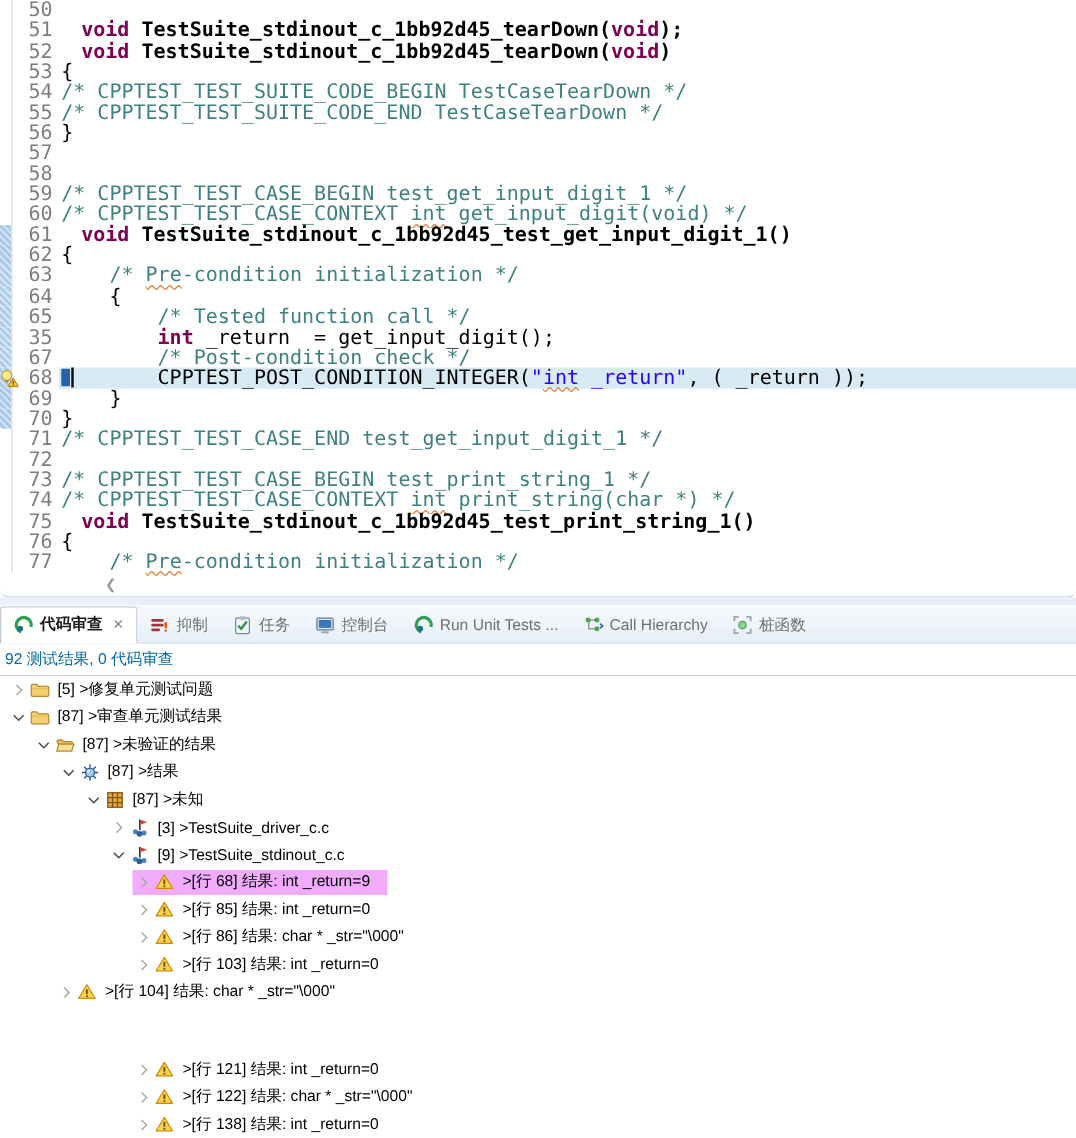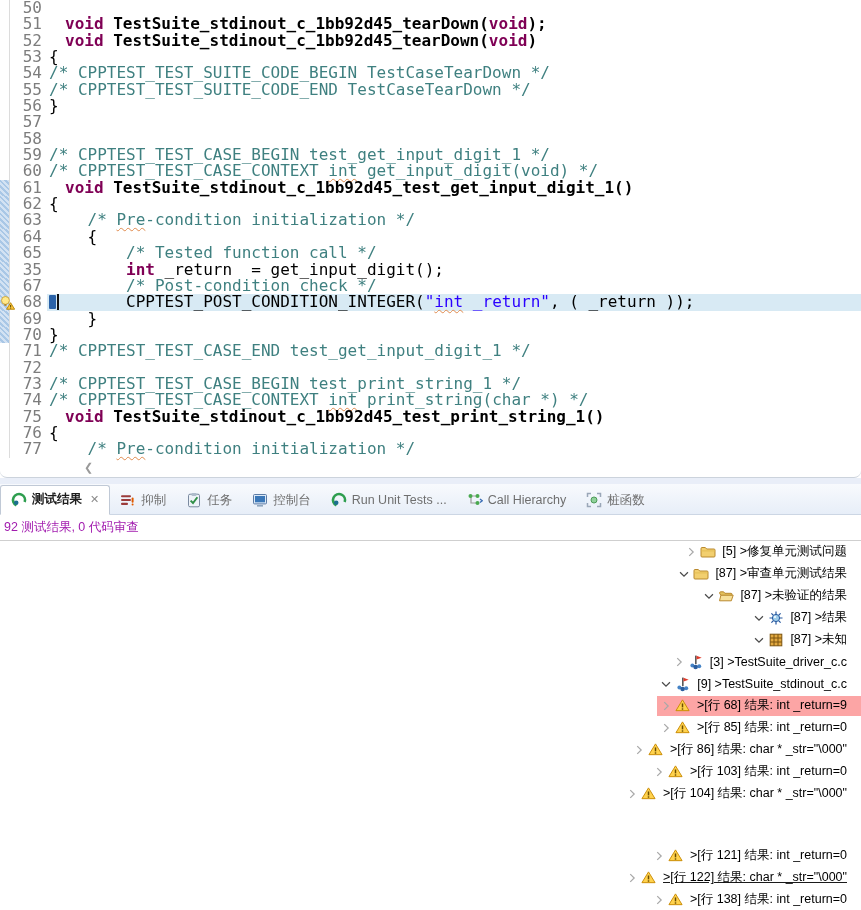--- a/index.html
+++ b/index.html
@@ -33,26 +33,26 @@
   
   .tab-bar{height:30px;display:flex;align-items:flex-end;background:linear-gradient(#f8fafd,#e7eef8);
            border-bottom:1px solid #ccd6e4;padding-left:0;}
   .tab{display:flex;align-items:center;gap:5px;padding:0 10px;height:27px;color:#6f6f6f;
        white-space:nowrap;cursor:default;}
   .tab.active{background:#ffffff;border:1px solid #c0c9d6;border-bottom:1px solid #fff;
               margin-bottom:-1px;border-radius:3px 3px 0 0;color:#1c1c1c;font-weight:bold;height:28px;}
   .tab .ticon{width:16px;height:16px;flex:0 0 16px;}
   .tab .close{color:#8b8b8b;font-size:11px;font-weight:normal;margin-left:3px;}
   
-  .summary{background:#fff;padding:4px 0 4px 4px;color:#a21caf;border-bottom:1px solid #cfcfcf;}
+  .summary{background:#fff;padding:4px 0 4px 4px;color:#0369a1;border-bottom:1px solid #cfcfcf;}
   
   .tree{background:#fff;}
-  .tree-row{height:22px;display:flex;align-items:center;justify-content:flex-end;}
+  .tree-row{height:22px;display:flex;align-items:center;}
   .tree-sel{display:inline-flex;align-items:center;height:20px;padding-right:14px;}
-  .tree-sel.selected{background:#fca5a5;}
+  .tree-sel.selected{background:#f0abfc;}
   .chev{width:18px;height:16px;flex:0 0 18px;display:inline-flex;align-items:center;justify-content:center;}
   .nicon{width:17px;height:16px;flex:0 0 17px;margin-right:5px;display:inline-flex;align-items:center;}
   .tlabel{white-space:nowrap;color:#000;}
   svg{display:block;}
 </style>
 </head>
 <body>
 
 <div class="editor">
   <div id="code-lines">
@@ -215,21 +215,21 @@
 <div class="gap-band"></div>
 
 <div class="tab-bar" id="tab-bar">
     <div class="tab active">
       <span class="ticon">
         <svg width="16" height="16" viewBox="0 0 16 16">
           <circle cx="8" cy="8" r="6" fill="none" stroke="#2e9e4f" stroke-width="2.6" stroke-dasharray="27 10" transform="rotate(115 8 8)"></circle>
           <circle cx="5.2" cy="10.8" r="2.3" fill="#1b6f8f"></circle>
         </svg>
       </span>
-      <span>测试结果</span>
+      <span>代码审查</span>
       <span class="close">✕</span>
     </div>
     <div class="tab">
       <span class="ticon">
         <svg width="16" height="16" viewBox="0 0 16 16">
           <rect x="1" y="3.2" width="10" height="2.1" rx="1" fill="#9b3b3b"></rect>
           <rect x="1" y="7" width="10" height="2.1" rx="1" fill="#9b3b3b"></rect>
           <rect x="1" y="10.8" width="7" height="2.1" rx="1" fill="#9b3b3b"></rect>
           <rect x="11.6" y="5.5" width="2" height="5.2" rx="1" fill="#e05a00"></rect>
           <rect x="11.6" y="11.6" width="2" height="1.8" rx="0.9" fill="#e05a00"></rect>
@@ -508,21 +508,21 @@
         <span class="nicon">
           <svg width="15" height="15" viewBox="0 0 16 16">
             <path d="M8 2 L15 13.5 H1 Z" fill="#FFD24D" stroke="#C98A00" stroke-linejoin="round"></path>
             <rect x="7.2" y="5.8" width="1.6" height="4.2" fill="#6b4d00"></rect>
             <rect x="7.2" y="11" width="1.6" height="1.5" fill="#6b4d00"></rect>
           </svg>
         </span>
         <span class="tlabel">&gt;[行 121] 结果: int _return=0</span>
       </span>
     </div>
-    <div class="tree-row" style="padding-left: 106px; text-decoration: underline;">
+    <div class="tree-row" style="padding-left: 106px;">
       <span class="tree-sel">
         <span class="chev">
           <svg width="14" height="14" viewBox="0 0 16 16">
             <path d="M6 3.5 l4.5 4.5 -4.5 4.5" stroke="#a8a8a8" stroke-width="1.4" fill="none"></path>
           </svg>
         </span>
         <span class="nicon">
           <svg width="15" height="15" viewBox="0 0 16 16">
             <path d="M8 2 L15 13.5 H1 Z" fill="#FFD24D" stroke="#C98A00" stroke-linejoin="round"></path>
             <rect x="7.2" y="5.8" width="1.6" height="4.2" fill="#6b4d00"></rect>

